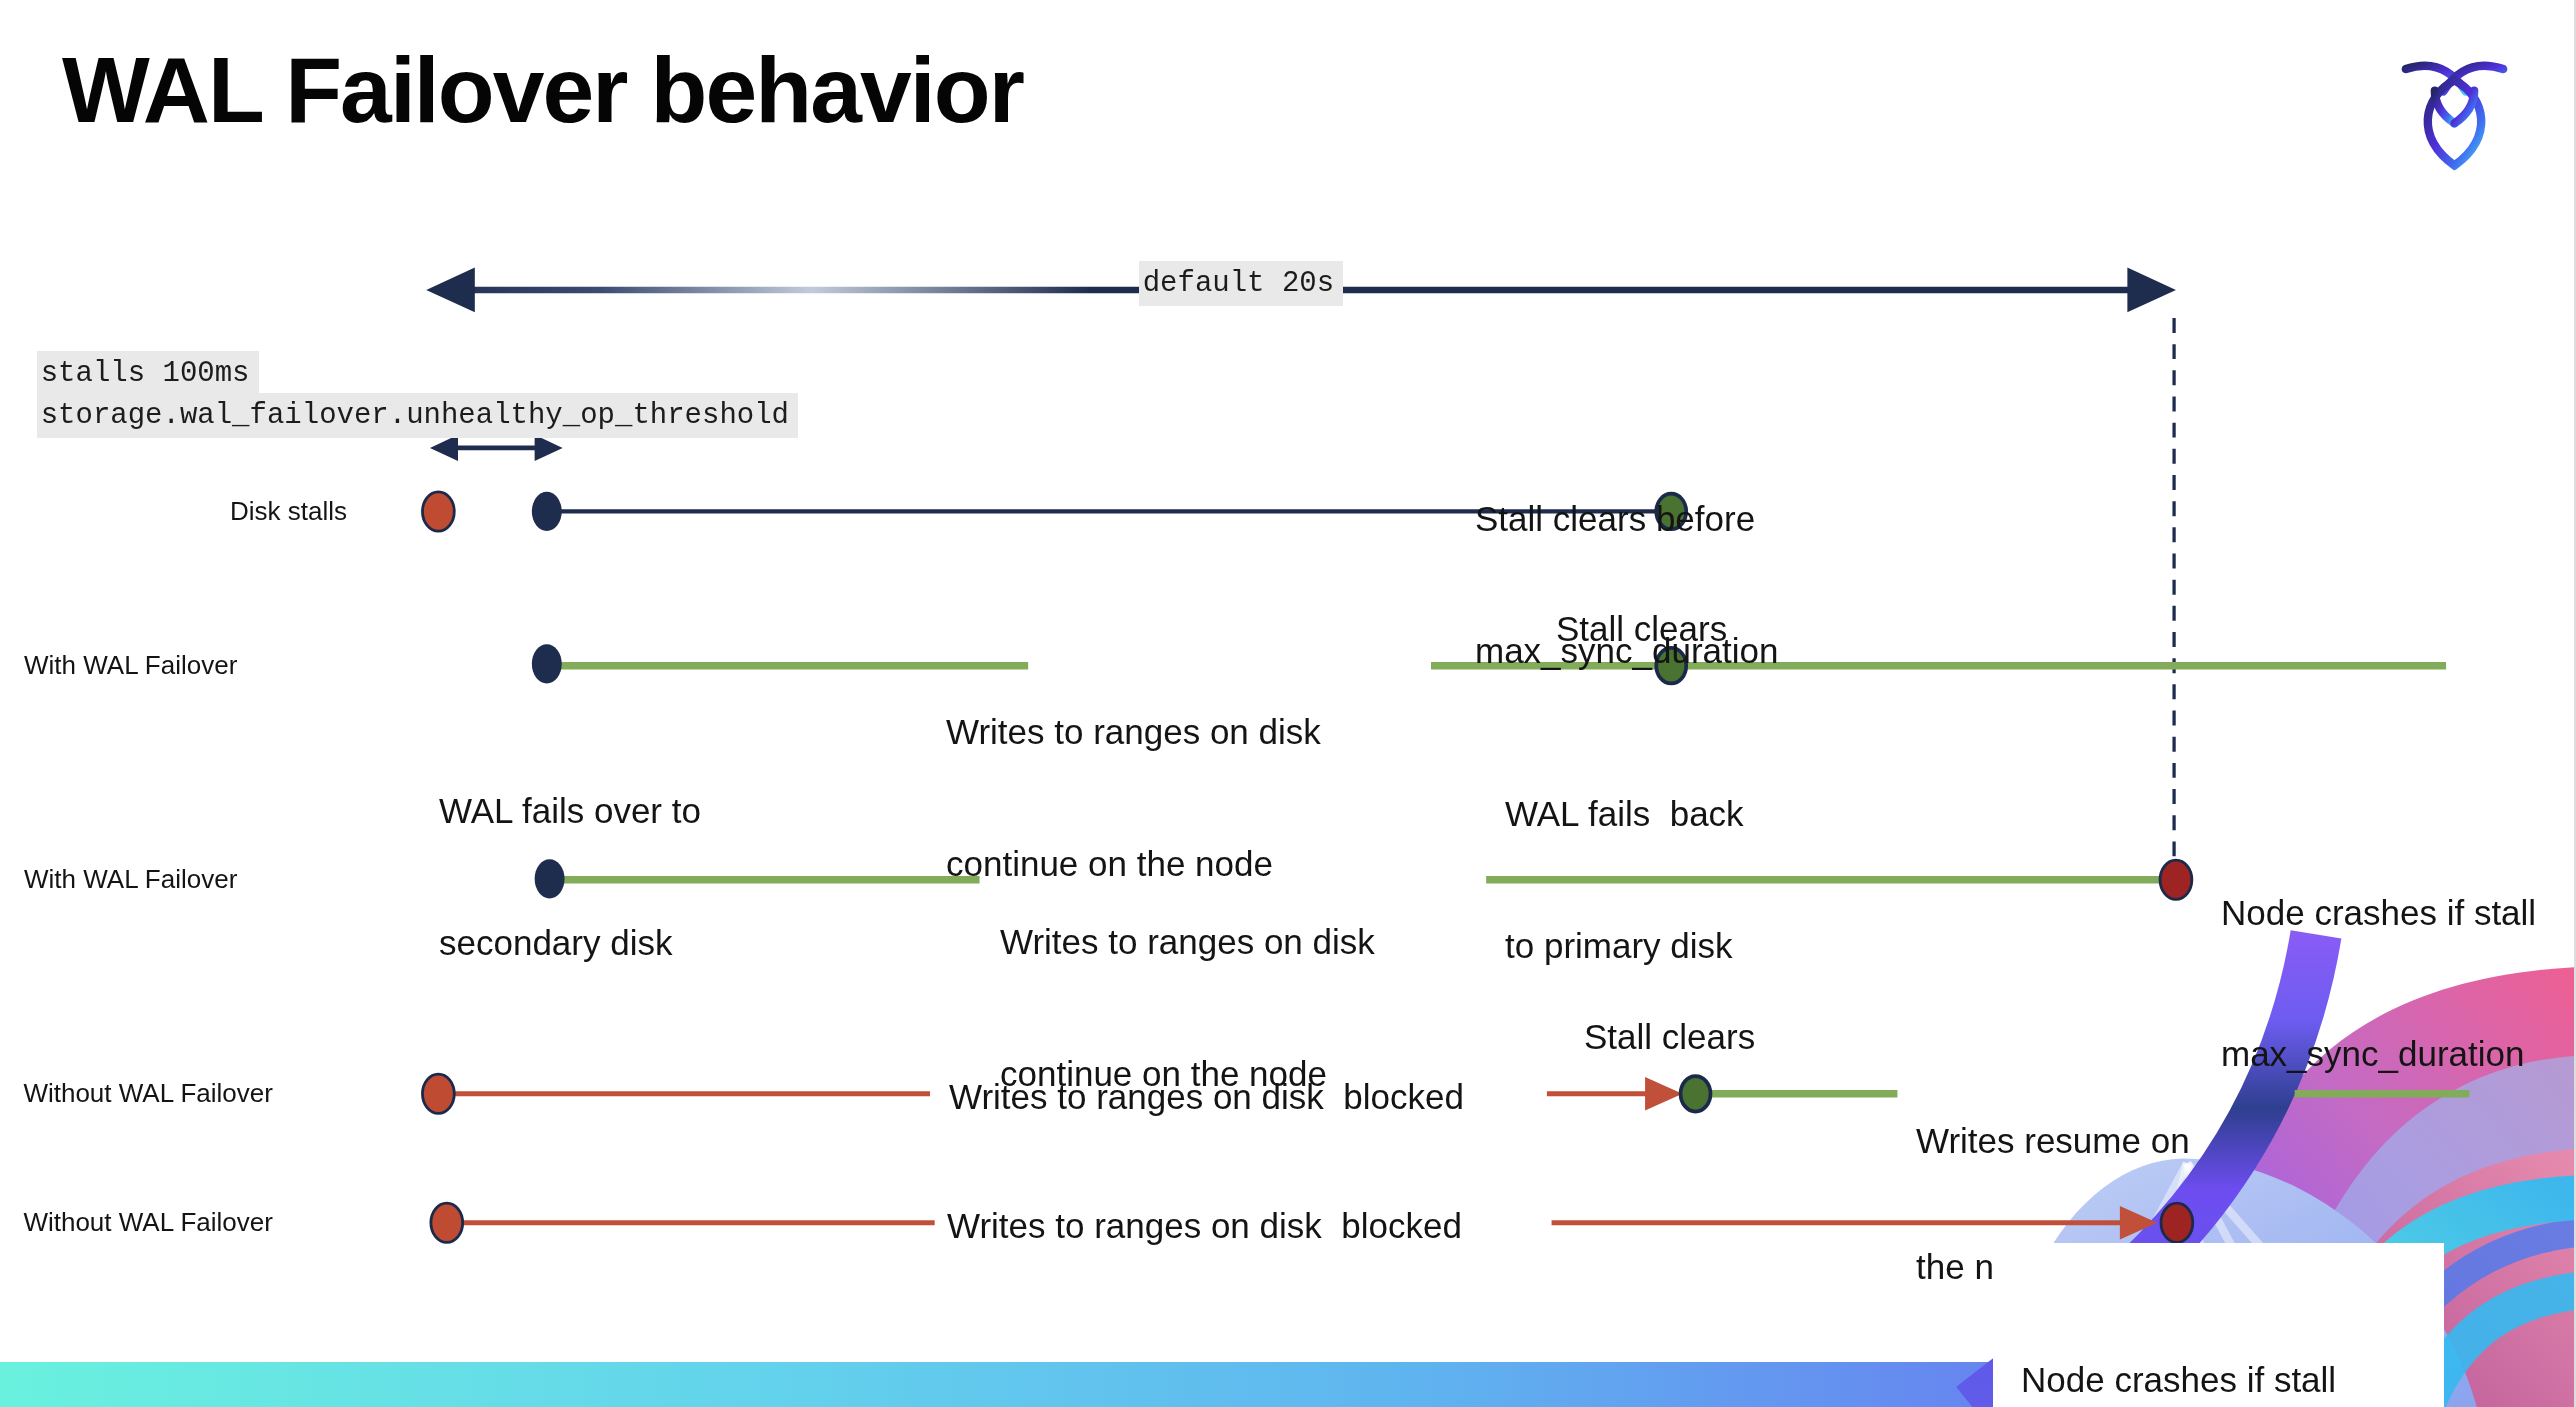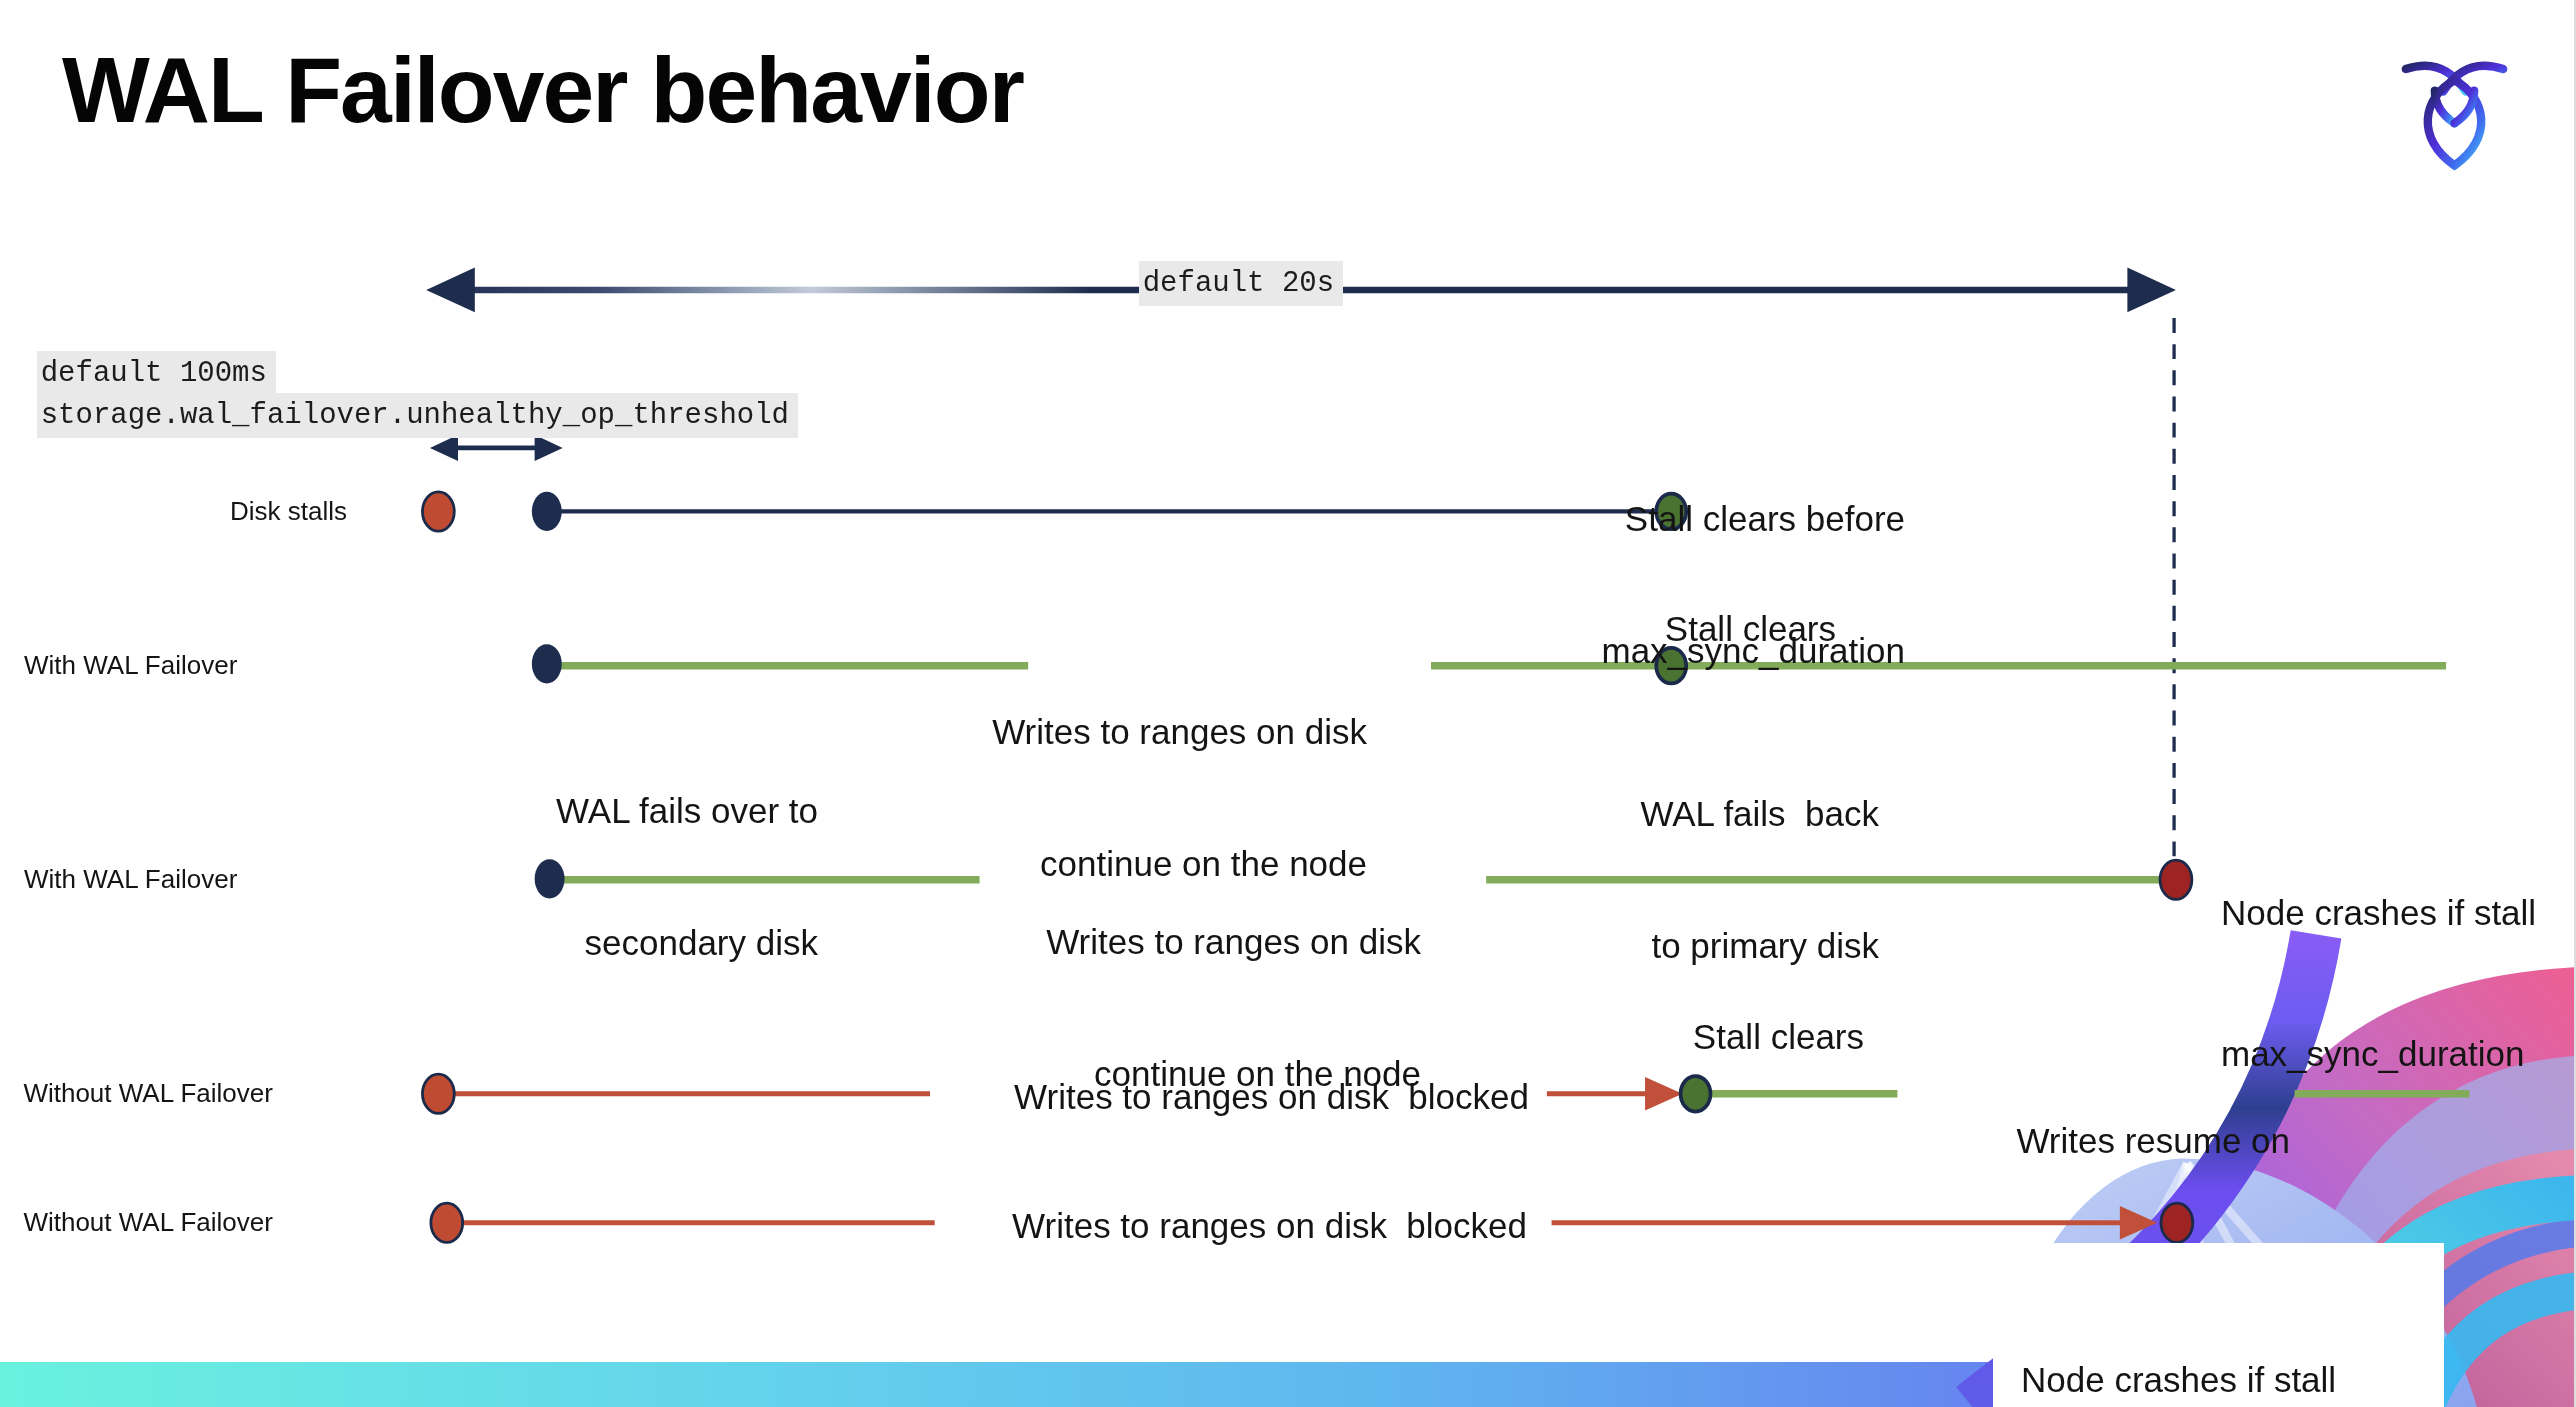--- a/index.html
+++ b/index.html
@@ -10,21 +10,21 @@
   }
   .abs{position:absolute;}
   #page-title{
     left:62px;top:37px;font-size:93px;font-weight:800;letter-spacing:-1.9px;color:#050505;
     white-space:nowrap;
     text-align:center;
   }
   .mono-label{font-family:"Liberation Mono","DejaVu Sans Mono",monospace;font-size:29px;line-height:41px;color:#1c1c1c;white-space:nowrap;}
   .mono-label span{background:#e9e9e9;padding:1.9px 9.3px 1.9px 3.7px;display:inline-block;text-align:right;}
   .row-label{font-size:26px;line-height:41px;white-space:nowrap;color:#141414;}
-  .note{font-size:35px;line-height:44px;text-align:right;color:#141414;white-space:pre-wrap;}
+  .note{font-size:35px;line-height:44px;text-align:left;color:#141414;white-space:pre-wrap;}
   .note.left-align{text-align:left;}
   #crash-box{
     left:1993px;top:1243px;width:451px;height:165px;background:#ffffff;z-index:6;
     box-sizing:border-box;padding:24px 0 0 28px;
   }
   #crash-box .note{text-align:left;line-height:45px;}
   #footer-bar{
     left:0;top:1362px;width:2576px;height:46px;z-index:1;
     background:linear-gradient(90deg,#69f1de 0%,#63d2ec 30%,#5fb4ef 55%,#677ff0 80%,#6e61ea 100%);
   }
@@ -56,21 +56,21 @@
       <path d="M 70 131 L 70 88"></path>
       <path d="M 70 88 C 55 78 49 66 49 53"></path>
       <path d="M 70 88 C 85 78 91 66 91 53"></path>
     </g>
   </svg>
 
   <div class="abs txt mono-label" style="left:1139px;top:261px;">
     <span>default 20s</span>
   </div>
   <div class="abs txt mono-label" style="left:37px;top:351px;">
-    <span>default 100ms</span>
+    <span>stalls 100ms</span>
   </div>
   <div class="abs txt mono-label" style="left:37px;top:393px;">
     <span>storage.wal_failover.unhealthy_op_threshold</span>
   </div>
 
   <div class="abs txt row-label" style="left:230px;top:491px;">Disk stalls</div>
   <div class="abs txt row-label" style="left:24px;top:645px;">With WAL Failover</div>
   <div class="abs txt row-label" style="left:24px;top:859px;">With WAL Failover</div>
   <div class="abs txt row-label" style="left:23.4px;top:1073px;">Without WAL Failover</div>
   <div class="abs txt row-label" style="left:23.4px;top:1202px;">Without WAL Failover</div>

